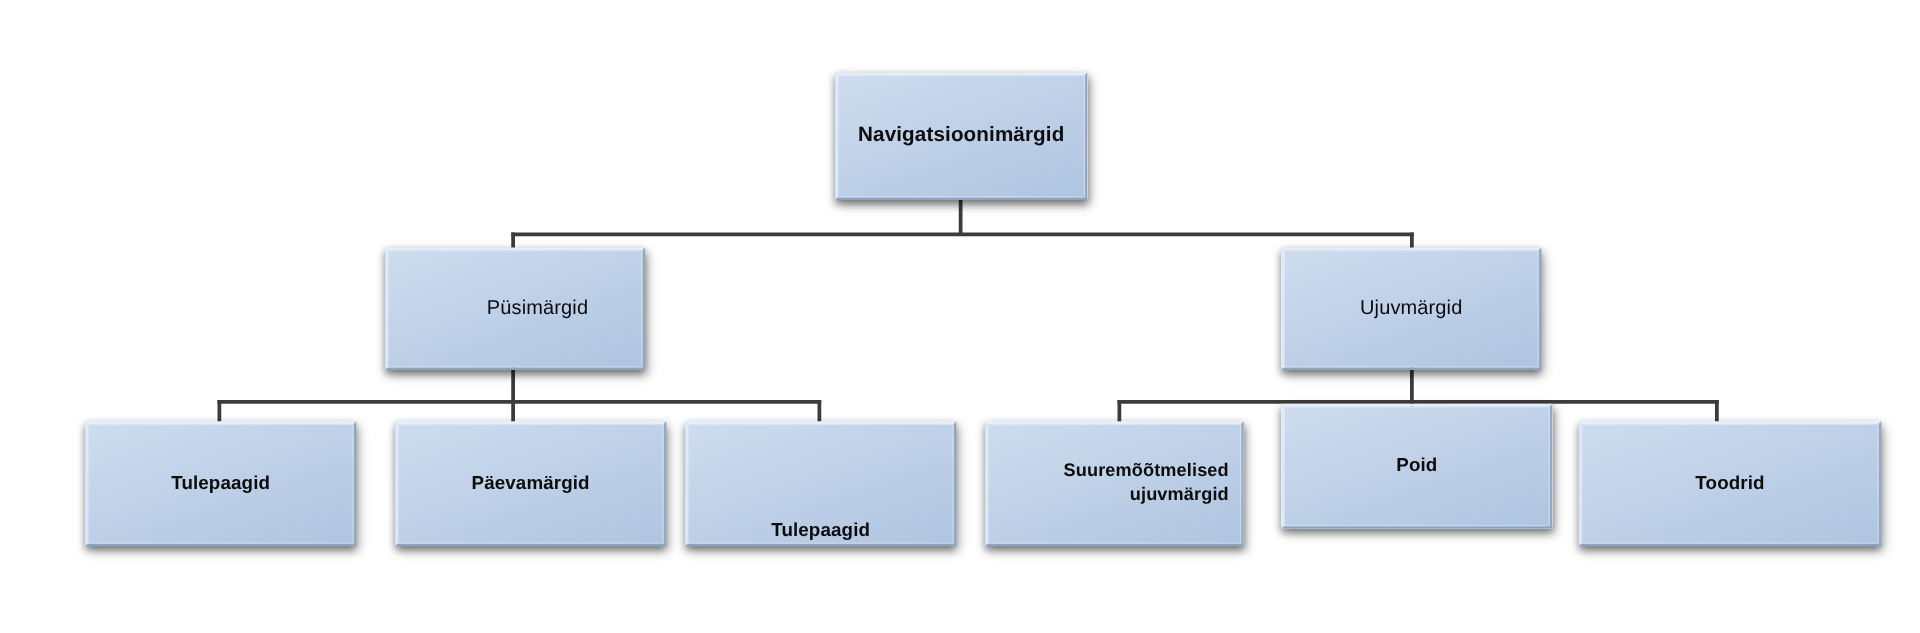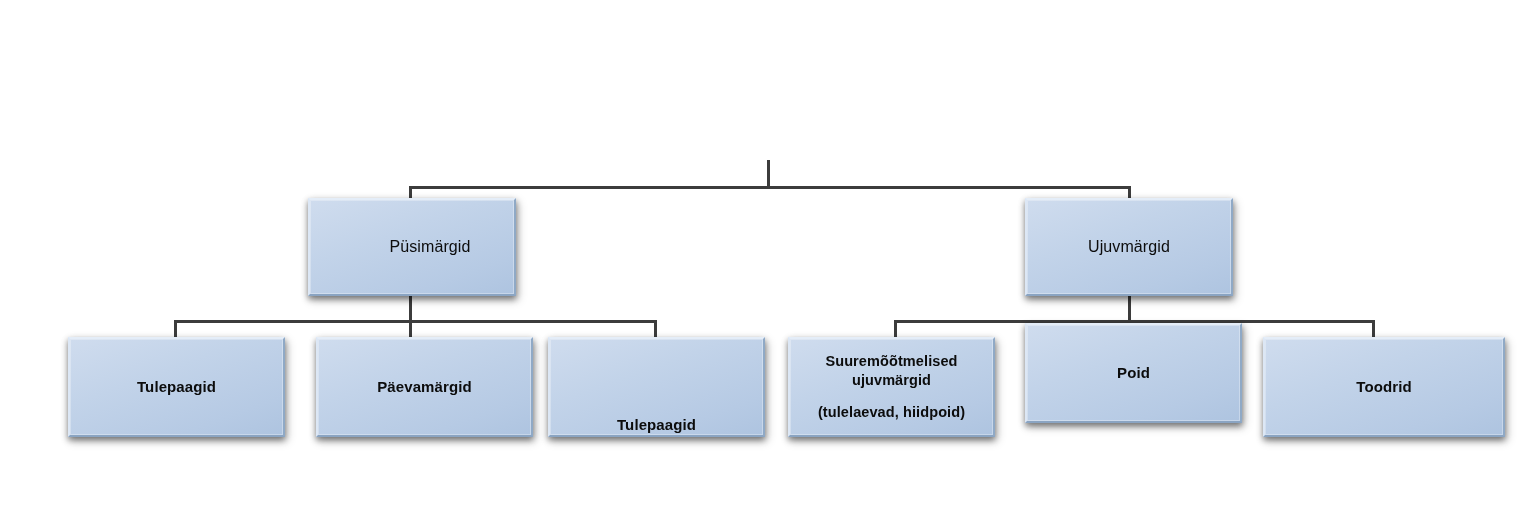--- a/index.html
+++ b/index.html
@@ -44,21 +44,21 @@
     justify-content: center;
     text-align: center;
     color: #0c0c0c;
     z-index: 5;
   }
   .node-inner {
     padding: 0 10px;
     width: 100%;
     line-height: 1.32;
   }
-  .node-line { display: block; }
+  .node-line { display: block; text-align: right; }
 
   
   .lvl1 .node-inner { font-size: 16.5px; font-weight: 700; letter-spacing: 0.1px; }
   .lvl2 .node-inner { font-size: 16px;   font-weight: 400; letter-spacing: 0.1px; }
   .lvl3 .node-inner { font-size: 15px;   font-weight: 700; letter-spacing: 0.1px; }
 
   .lvl3.multiline .node-inner { font-size: 14.5px; }
   .lvl3.multiline .node-line.spaced { margin-top: 13px; }
 </style>
 </head>
@@ -74,20 +74,23 @@
   <div class="conn conn-v" style="left:409px; top:294px; width:3px; height:44px;"></div>
   <div class="conn conn-h" style="left:174px; top:320px; width:483px; height:3px;"></div>
   <div class="conn conn-v" style="left:174px; top:320px; width:3px; height:18px;"></div>
   <div class="conn conn-v" style="left:654px; top:320px; width:3px; height:18px;"></div>
 
   <div class="conn conn-v" style="left:1128px; top:294px; width:3px; height:44px;"></div>
   <div class="conn conn-h" style="left:894px; top:320px; width:481px; height:3px;"></div>
   <div class="conn conn-v" style="left:894px; top:320px; width:3px; height:18px;"></div>
   <div class="conn conn-v" style="left:1372px; top:320px; width:3px; height:18px;"></div>
 
+  <div class="node lvl1" style="left:668px; top:58px; width:202px; height:102px;">
+    <div class="node-inner">Navigatsioonimärgid</div>
+  </div>
 
   <div class="node lvl2" style="left:308px; top:198px; width:208px; height:98px;padding-left:36px;">
     <div class="node-inner">Püsimärgid</div>
   </div>
 
   <div class="node lvl2" style="left:1025px; top:198px; width:208px; height:98px;">
     <div class="node-inner">Ujuvmärgid</div>
   </div>
 
   <div class="node lvl3" style="left:68px; top:337px; width:217px; height:100px;">
@@ -99,21 +102,20 @@
   </div>
 
   <div class="node lvl3" style="left:548px; top:337px; width:217px; height:100px;align-items:flex-end;">
     <div class="node-inner">Tulepaagid</div>
   </div>
 
   <div class="node lvl3 multiline" style="left:788px; top:337px; width:207px; height:100px;">
     <div class="node-inner">
       <span class="node-line">Suuremõõtmelised</span>
       <span class="node-line">ujuvmärgid</span>
-      <span class="node-line spaced">(tulelaevad, hiidpoid)</span>
     </div>
   </div>
 
   <div class="node lvl3" style="left:1025px; top:323px; width:217px; height:100px;">
     <div class="node-inner">Poid</div>
   </div>
 
   <div class="node lvl3" style="left:1263px; top:337px; width:242px; height:100px;">
     <div class="node-inner">Toodrid</div>
   </div>

